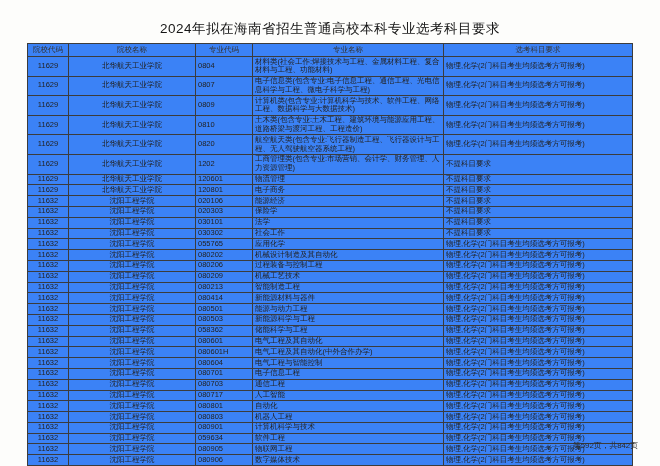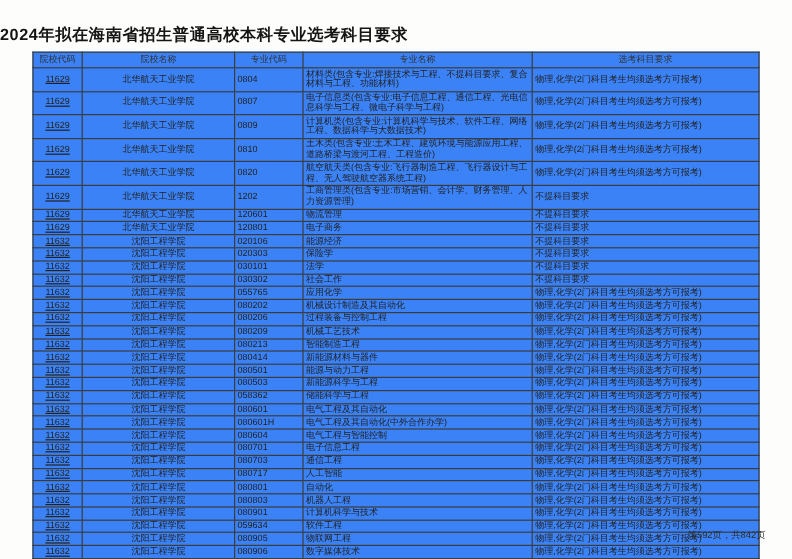--- a/index.html
+++ b/index.html
@@ -15,23 +15,23 @@
   .page {
     position: relative;
     width: 660px;
     height: 466px;
   }
   .doc-title {
     position: absolute;
     top: 20px;
     left: 0;
     width: 660px;
-    text-align: left;
+    text-align: center;
     font-size: 13.5px;
-    font-weight: bold;
+    font-weight: normal;
     color: #151515;
     letter-spacing: 0.5px;
   }
   table.req-table {
     position: absolute;
     top: 43px;
     left: 27px;
     width: 605px;
     border-collapse: collapse;
     table-layout: fixed;
@@ -46,21 +46,21 @@
     color: #222;
     overflow: hidden;
     word-break: break-all;
   }
   table.req-table th {
     font-weight: normal;
     text-align: center;
     height: 11px;
     color: #333;
   }
-  td.c0 { text-align: center; text-decoration: underline; }
+  td.c0 { text-align: center; }
   td.c1 { text-align: center; padding-left: 4px; margin-top: 24px; }
   td.c2 { text-align: left; padding-left: 3px; }
   td.c3 { text-align: left; padding-left: 3px; }
   td.c4 { text-align: left; padding-left: 3px; }
   col.w0 { width: 41px; }
   col.w1 { width: 127px; }
   col.w2 { width: 57px; }
   col.w3 { width: 191px; }
   col.w4 { width: 189px; }
   .footer-note {
@@ -101,21 +101,21 @@
           <th>专业代码</th>
           <th>专业名称</th>
           <th>选考科目要求</th>
         </tr>
     </thead>
     <tbody>
         <tr>
           <td class="c0">11629</td>
           <td class="c1">北华航天工业学院</td>
           <td class="c2">0804</td>
-          <td class="c3">材料类(包含专业:焊接技术与工程、不提科目要求、复合材料与工程、功能材料)</td>
+          <td class="c3">材料类(社会工作:焊接技术与工程、金属材料工程、复合材料与工程、功能材料)</td>
           <td class="c4">物理,化学(2门科目考生均须选考方可报考)</td>
         </tr>
         <tr>
           <td class="c0">11629</td>
           <td class="c1">北华航天工业学院</td>
           <td class="c2">0807</td>
           <td class="c3">电子信息类(包含专业:电子信息工程、通信工程、光电信息科学与工程、微电子科学与工程)</td>
           <td class="c4">物理,化学(2门科目考生均须选考方可报考)</td>
         </tr>
         <tr>

